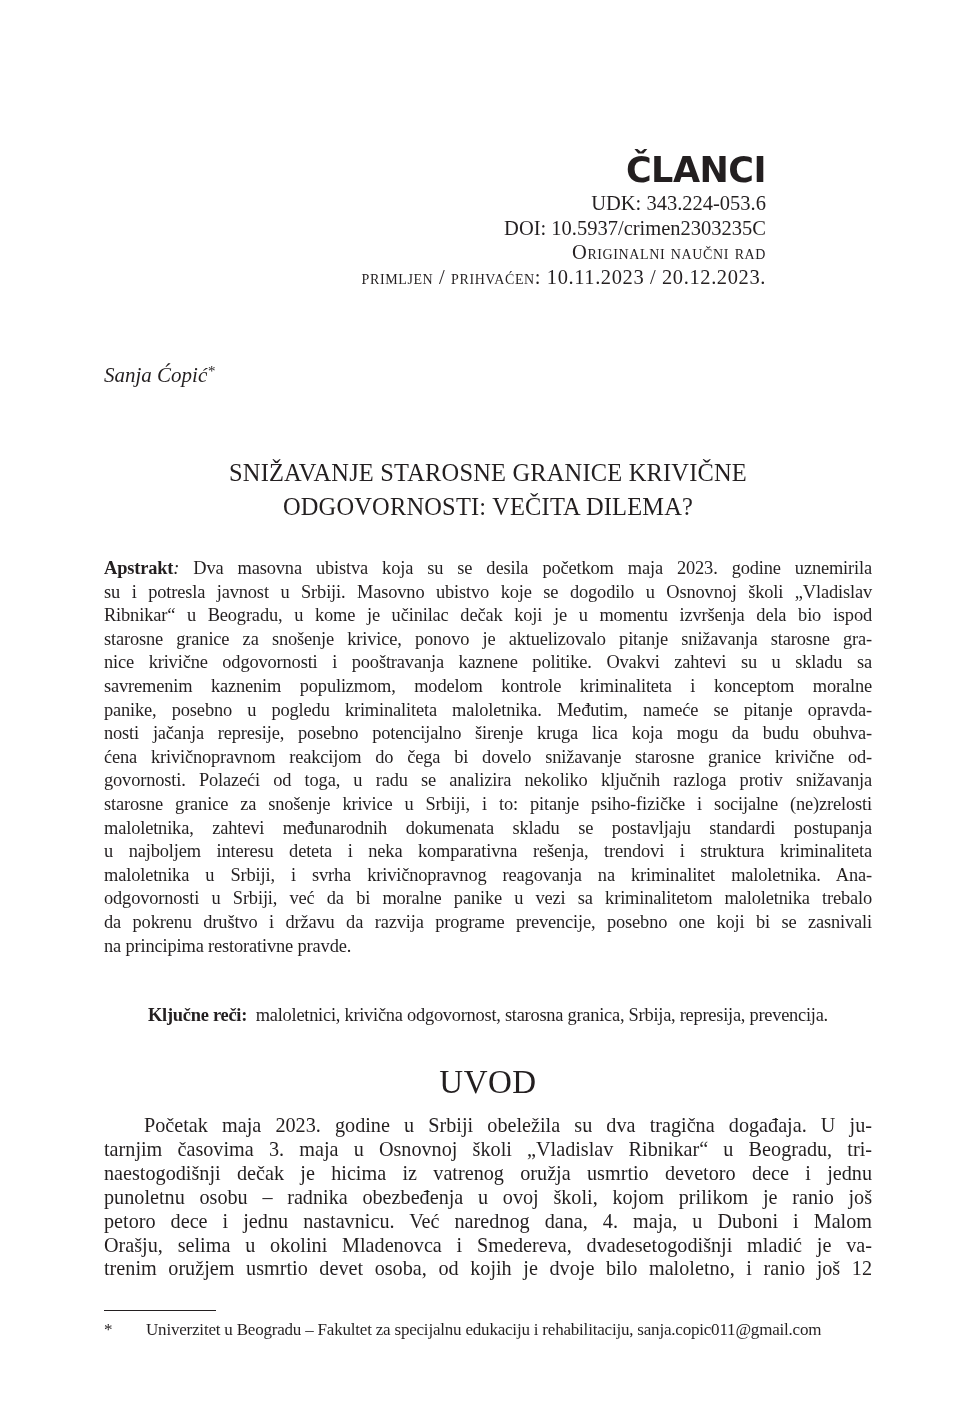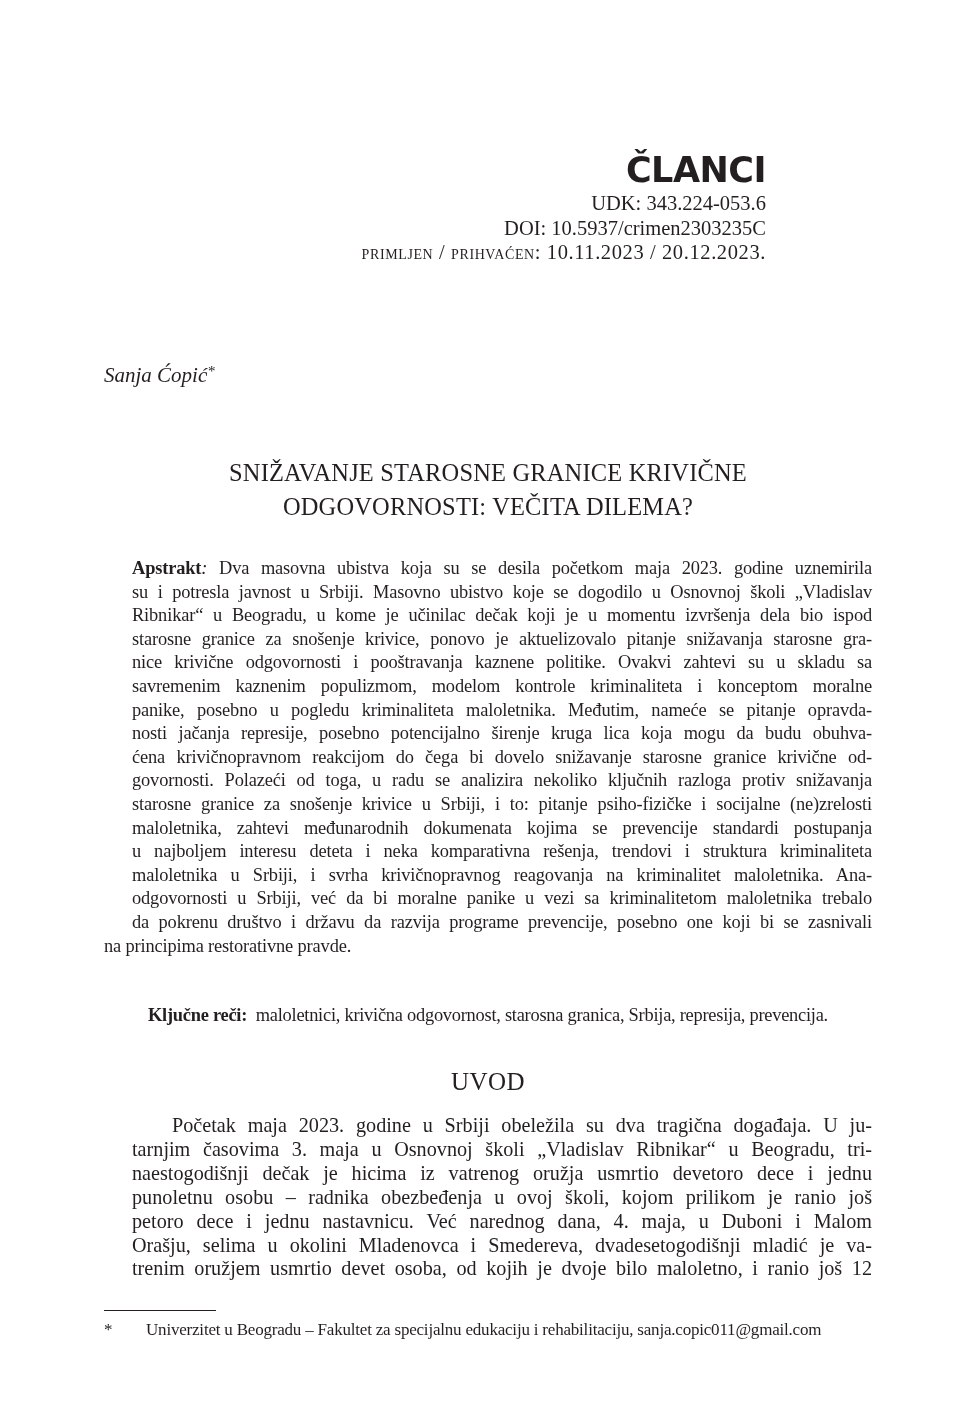--- a/index.html
+++ b/index.html
@@ -87,21 +87,21 @@
       white-space: nowrap;
       letter-spacing: -0.25px;
       margin-left: 44px;
     }
     .section-heading {
       position: absolute;
       left: 104px;
       width: 768px;
       top: 1059px;
       text-align: center;
-      font-size: 25px;
+      font-size: 33px;
       line-height: 30px;
       letter-spacing: 0.5px;
     }
     .body-text {
       position: absolute;
       left: 104px;
       top: 1106px;
       width: 768px;
       font-size: 20.2px;
       line-height: 23.9px;
@@ -127,37 +127,37 @@
       letter-spacing: -0.2px;
     }
     .footnote .marker {
       display: inline-block;
       width: 42px;
     }
     .just {
       display: block;
       text-align: justify;
       text-align-last: justify;
-      margin-left: 28px;
     }
     .last {
       display: block;
       text-align: center;
       text-align-last: left;
     }
   </style>
 </head>
 <body>
 
 <div class="page">
 
   <div class="header-block">
     <div class="section-label">ČLANCI</div>
     <div class="meta-line">UDK: 343.224-053.6</div>
     <div class="meta-line">DOI: 10.5937/crimen2303235C</div>
+    <div class="meta-line smallcaps">Originalni naučni rad</div>
     <div class="meta-line smallcaps">primljen / prihvaćen: 10.11.2023 / 20.12.2023.</div>
   </div>
 
   <div class="author"><span>Sanja Ćopić</span><sup style="font-size:15px;vertical-align:6px;line-height:0;">*</sup></div>
 
   <div class="title">
     <div>SNIŽAVANJE STAROSNE GRANICE KRIVIČNE</div>
     <div>ODGOVORNOSTI: VEČITA DILEMA?</div>
   </div>
 
@@ -166,21 +166,21 @@
     <span class="just">su i potresla javnost u Srbiji. Masovno ubistvo koje se dogodilo u Osnovnoj školi „Vladislav</span>
     <span class="just">Ribnikar“ u Beogradu, u kome je učinilac dečak koji je u momentu izvršenja dela bio ispod</span>
     <span class="just">starosne granice za snošenje krivice, ponovo je aktuelizovalo pitanje snižavanja starosne gra-</span>
     <span class="just">nice krivične odgovornosti i pooštravanja kaznene politike. Ovakvi zahtevi su u skladu sa</span>
     <span class="just">savremenim kaznenim populizmom, modelom kontrole kriminaliteta i konceptom moralne</span>
     <span class="just">panike, posebno u pogledu kriminaliteta maloletnika. Međutim, nameće se pitanje opravda-</span>
     <span class="just">nosti jačanja represije, posebno potencijalno širenje kruga lica koja mogu da budu obuhva-</span>
     <span class="just">ćena krivičnopravnom reakcijom do čega bi dovelo snižavanje starosne granice krivične od-</span>
     <span class="just">govornosti. Polazeći od toga, u radu se analizira nekoliko ključnih razloga protiv snižavanja</span>
     <span class="just">starosne granice za snošenje krivice u Srbiji, i to: pitanje psiho-fizičke i socijalne (ne)zrelosti</span>
-    <span class="just">maloletnika, zahtevi međunarodnih dokumenata kojima se prevencije standardi postupanja</span>
+    <span class="just">maloletnika, zahtevi međunarodnih dokumenata skladu se postavljaju standardi postupanja</span>
     <span class="just">u najboljem interesu deteta i neka komparativna rešenja, trendovi i struktura kriminaliteta</span>
     <span class="just">maloletnika u Srbiji, i svrha krivičnopravnog reagovanja na kriminalitet maloletnika. Ana-</span>
     <span class="just">odgovornosti u Srbiji, već da bi moralne panike u vezi sa kriminalitetom maloletnika trebalo</span>
     <span class="just">da pokrenu društvo i državu da razvija programe prevencije, posebno one koji bi se zasnivali</span>
     <span class="last">na principima restorativne pravde.</span>
   </div>
 
   <div class="keywords"><b>Ključne reči:</b>&nbsp; <span>maloletnici, krivična odgovornost, starosna granica, Srbija, represija, prevencija.</span></div>
 
   <div class="section-heading">UVOD</div>

